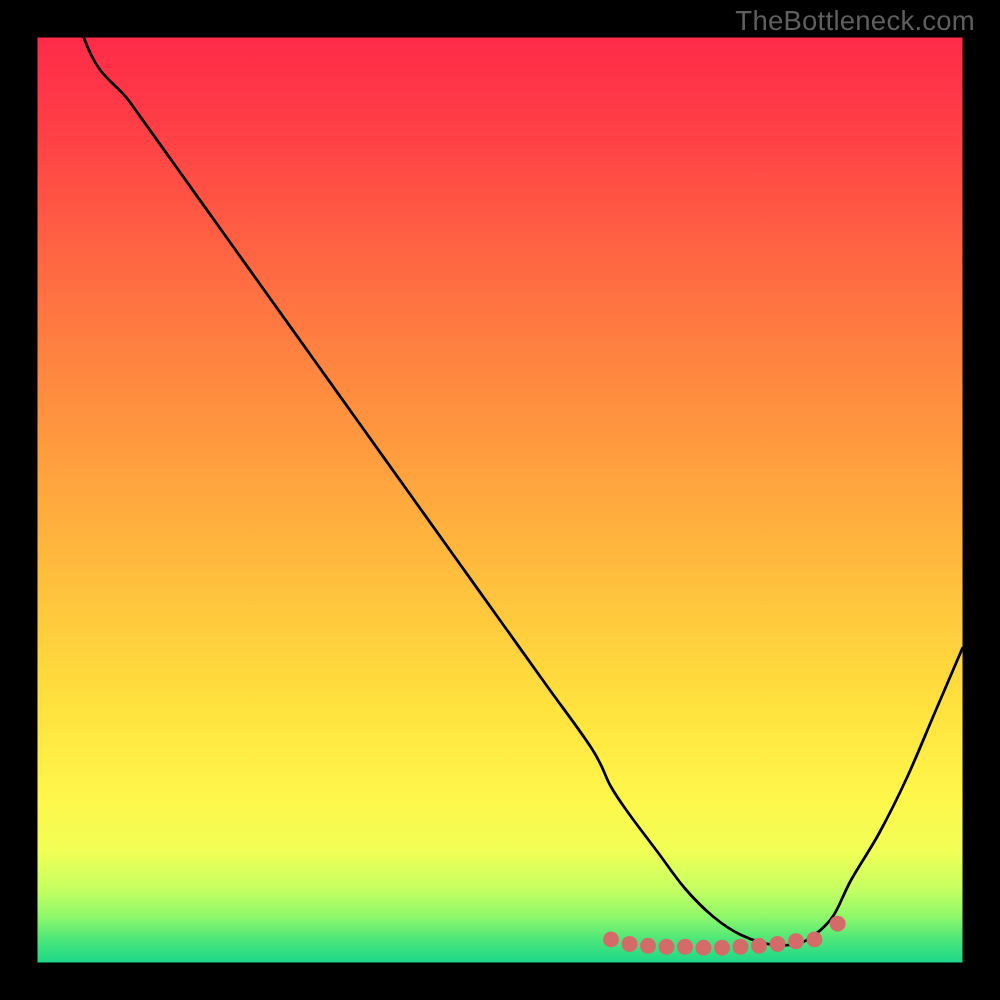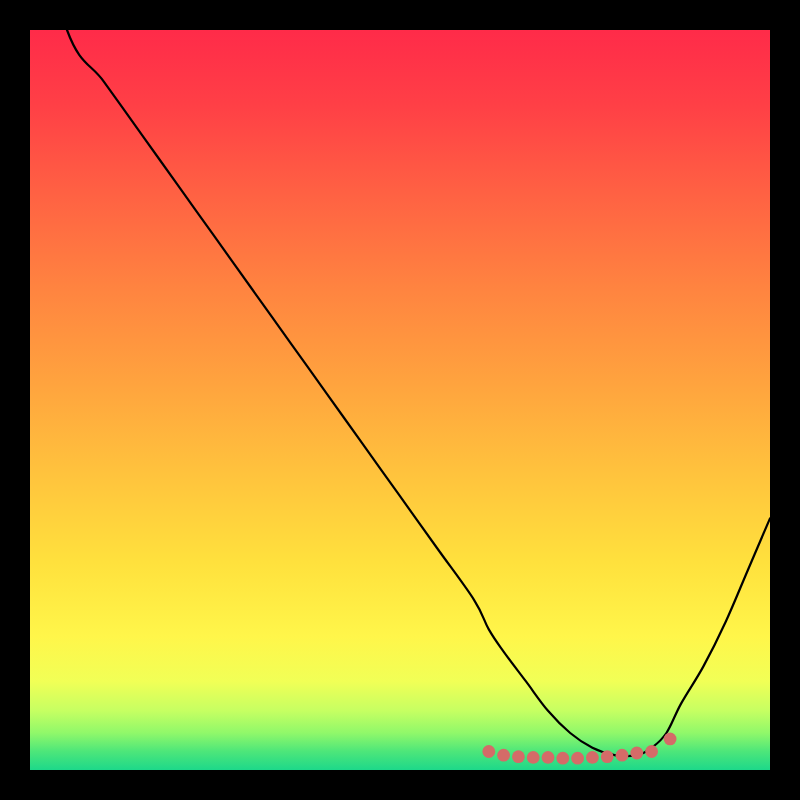--- a/index.html
+++ b/index.html
@@ -31,20 +31,21 @@
     left: 0;
     top: 0;
     width: 800px;
     height: 800px;
   }
 </style>
 </head>
 <body>
 
 <div class="container">
+  <div class="watermark">TheBottleneck.com</div>
   <svg class="plot" viewBox="0 0 800 800">
     <defs>
       <linearGradient id="bg-grad" x1="0" y1="0" x2="0" y2="1">
           <stop offset="0%" stop-color="#ff2b49"></stop>
           <stop offset="10%" stop-color="#ff3f46"></stop>
           <stop offset="22%" stop-color="#ff6143"></stop>
           <stop offset="35%" stop-color="#ff8440"></stop>
           <stop offset="48%" stop-color="#ffa43e"></stop>
           <stop offset="60%" stop-color="#ffc33d"></stop>
           <stop offset="72%" stop-color="#ffe13d"></stop>

